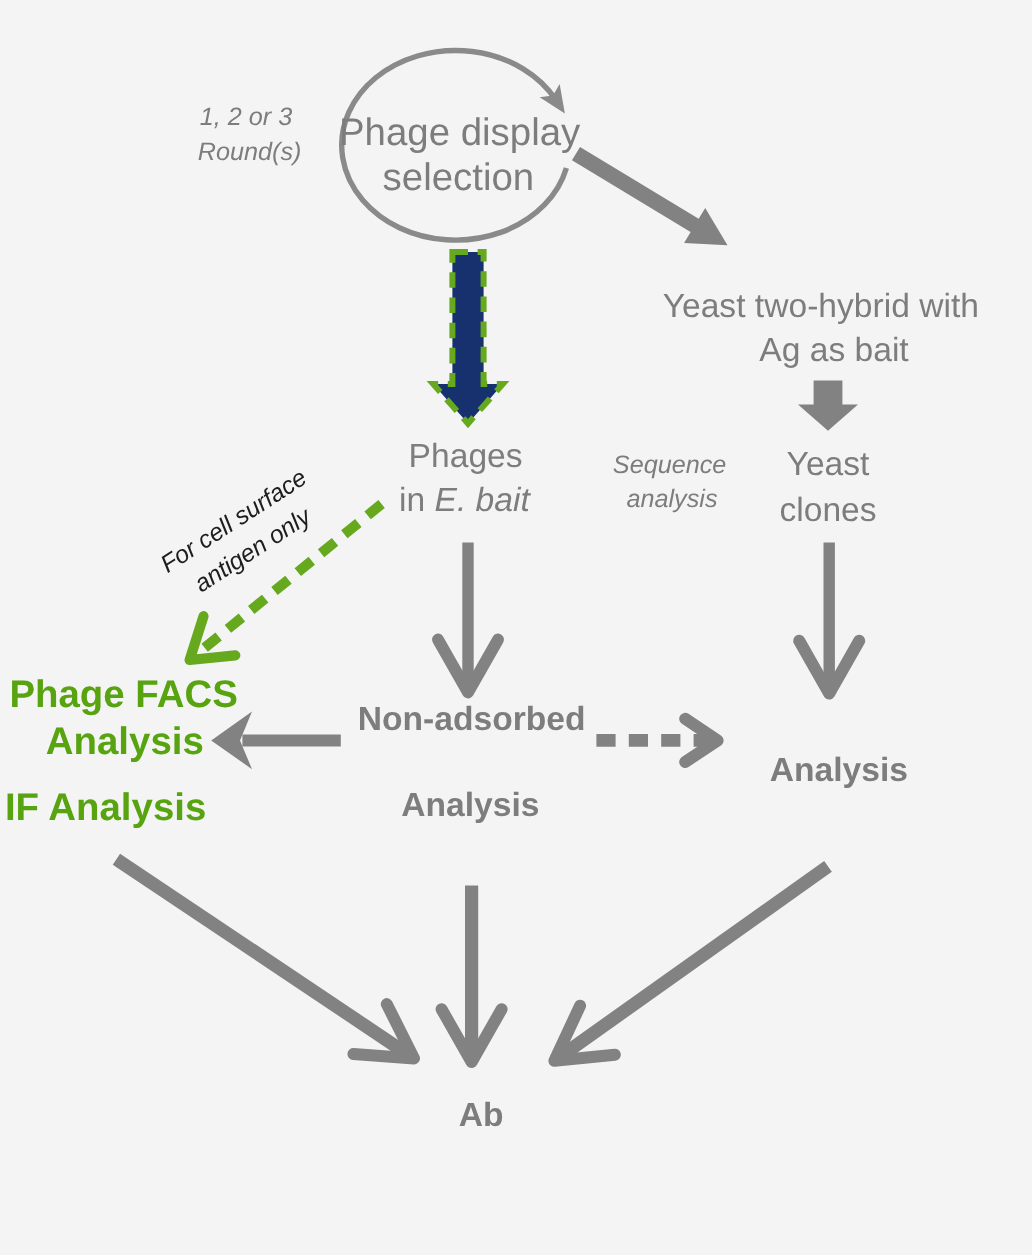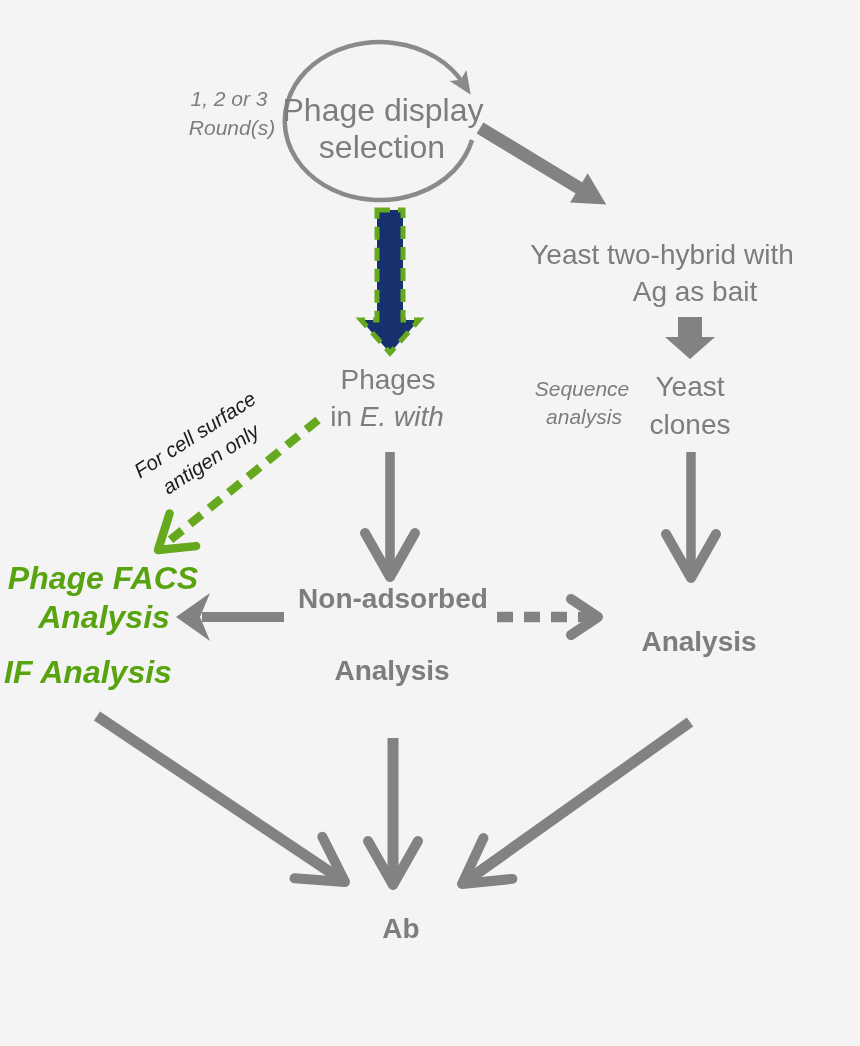--- a/index.html
+++ b/index.html
@@ -13,26 +13,26 @@
   svg.arrows{position:absolute;left:0;top:0;width:860px;height:1046px;}
 
   .txt{
     position:absolute;
     transform:translate(-50%,-50%);
     white-space:nowrap;
     text-align:center;
     line-height:1;
   }
   .gray{color:var(--gray,#7d7d7d);}
-  .green{color:var(--green_text,#57a410);font-style:italic;}
+  .green{color:var(--green_text,#57a410);}
   .black{color:var(--black,#1d1d1d);}
   .big{font-size:28px;}
   .ellipse-label{font-size:32px;}
   .bold{font-weight:bold;}
-  .small-italic{font-size:21px;font-style:italic;margin-left:24px;}
+  .small-italic{font-size:21px;font-style:italic;}
   .italic{font-style:italic;}
   .note-rotated{
     font-size:20.5px;
     font-style:italic;
     line-height:1.4;
     transform:translate(-50%,-50%) rotate(-33deg);
   }
   .em-gap{margin-left:0.28em;}
 
   
@@ -92,29 +92,29 @@
     <line class="shaft-gray" style="stroke-width:11" x1="393" y1="738" x2="393" y2="885" marker-end="url(#mVgray)"></line>
     <line class="shaft-gray" style="stroke-width:11" x1="690" y1="722" x2="462" y2="884" marker-end="url(#mVgray)"></line>
   </svg>
 
   <div class="txt gray small-italic" style="left:205px;top:98px">1, 2 or 3</div>
   <div class="txt gray small-italic" style="left:208px;top:127px">Round(s)</div>
 
   <div class="txt gray ellipse-label" style="left:383px;top:110px">Phage display</div>
   <div class="txt gray ellipse-label" style="left:382px;top:147px">selection</div>
 
-  <div class="txt gray big" style="left:662px;top:255px">Yeast two-hybrid with</div>
+  <div class="txt gray big" style="left:684px;top:255px">Yeast two-hybrid with</div>
   <div class="txt gray big" style="left:695px;top:292px">Ag as bait</div>
 
   <div class="txt gray big" style="left:690px;top:387px">Yeast</div>
   <div class="txt gray big" style="left:690px;top:425px">clones</div>
 
   <div class="txt gray big" style="left:388px;top:380px">Phages</div>
   <div class="txt gray big" style="left:387px;top:417px">
-    <span>in</span><span class="italic em-gap">E. with</span>
+    <span>in</span><span class="italic em-gap">E. bait</span>
   </div>
 
   <div class="txt gray small-italic" style="left:558px;top:388px">Sequence</div>
   <div class="txt gray small-italic" style="left:560px;top:416px">analysis</div>
 
   <div class="txt black note-rotated" style="left:203px;top:447px">
     <div>For cell surface</div>
     <div>antigen only</div>
   </div>
 

